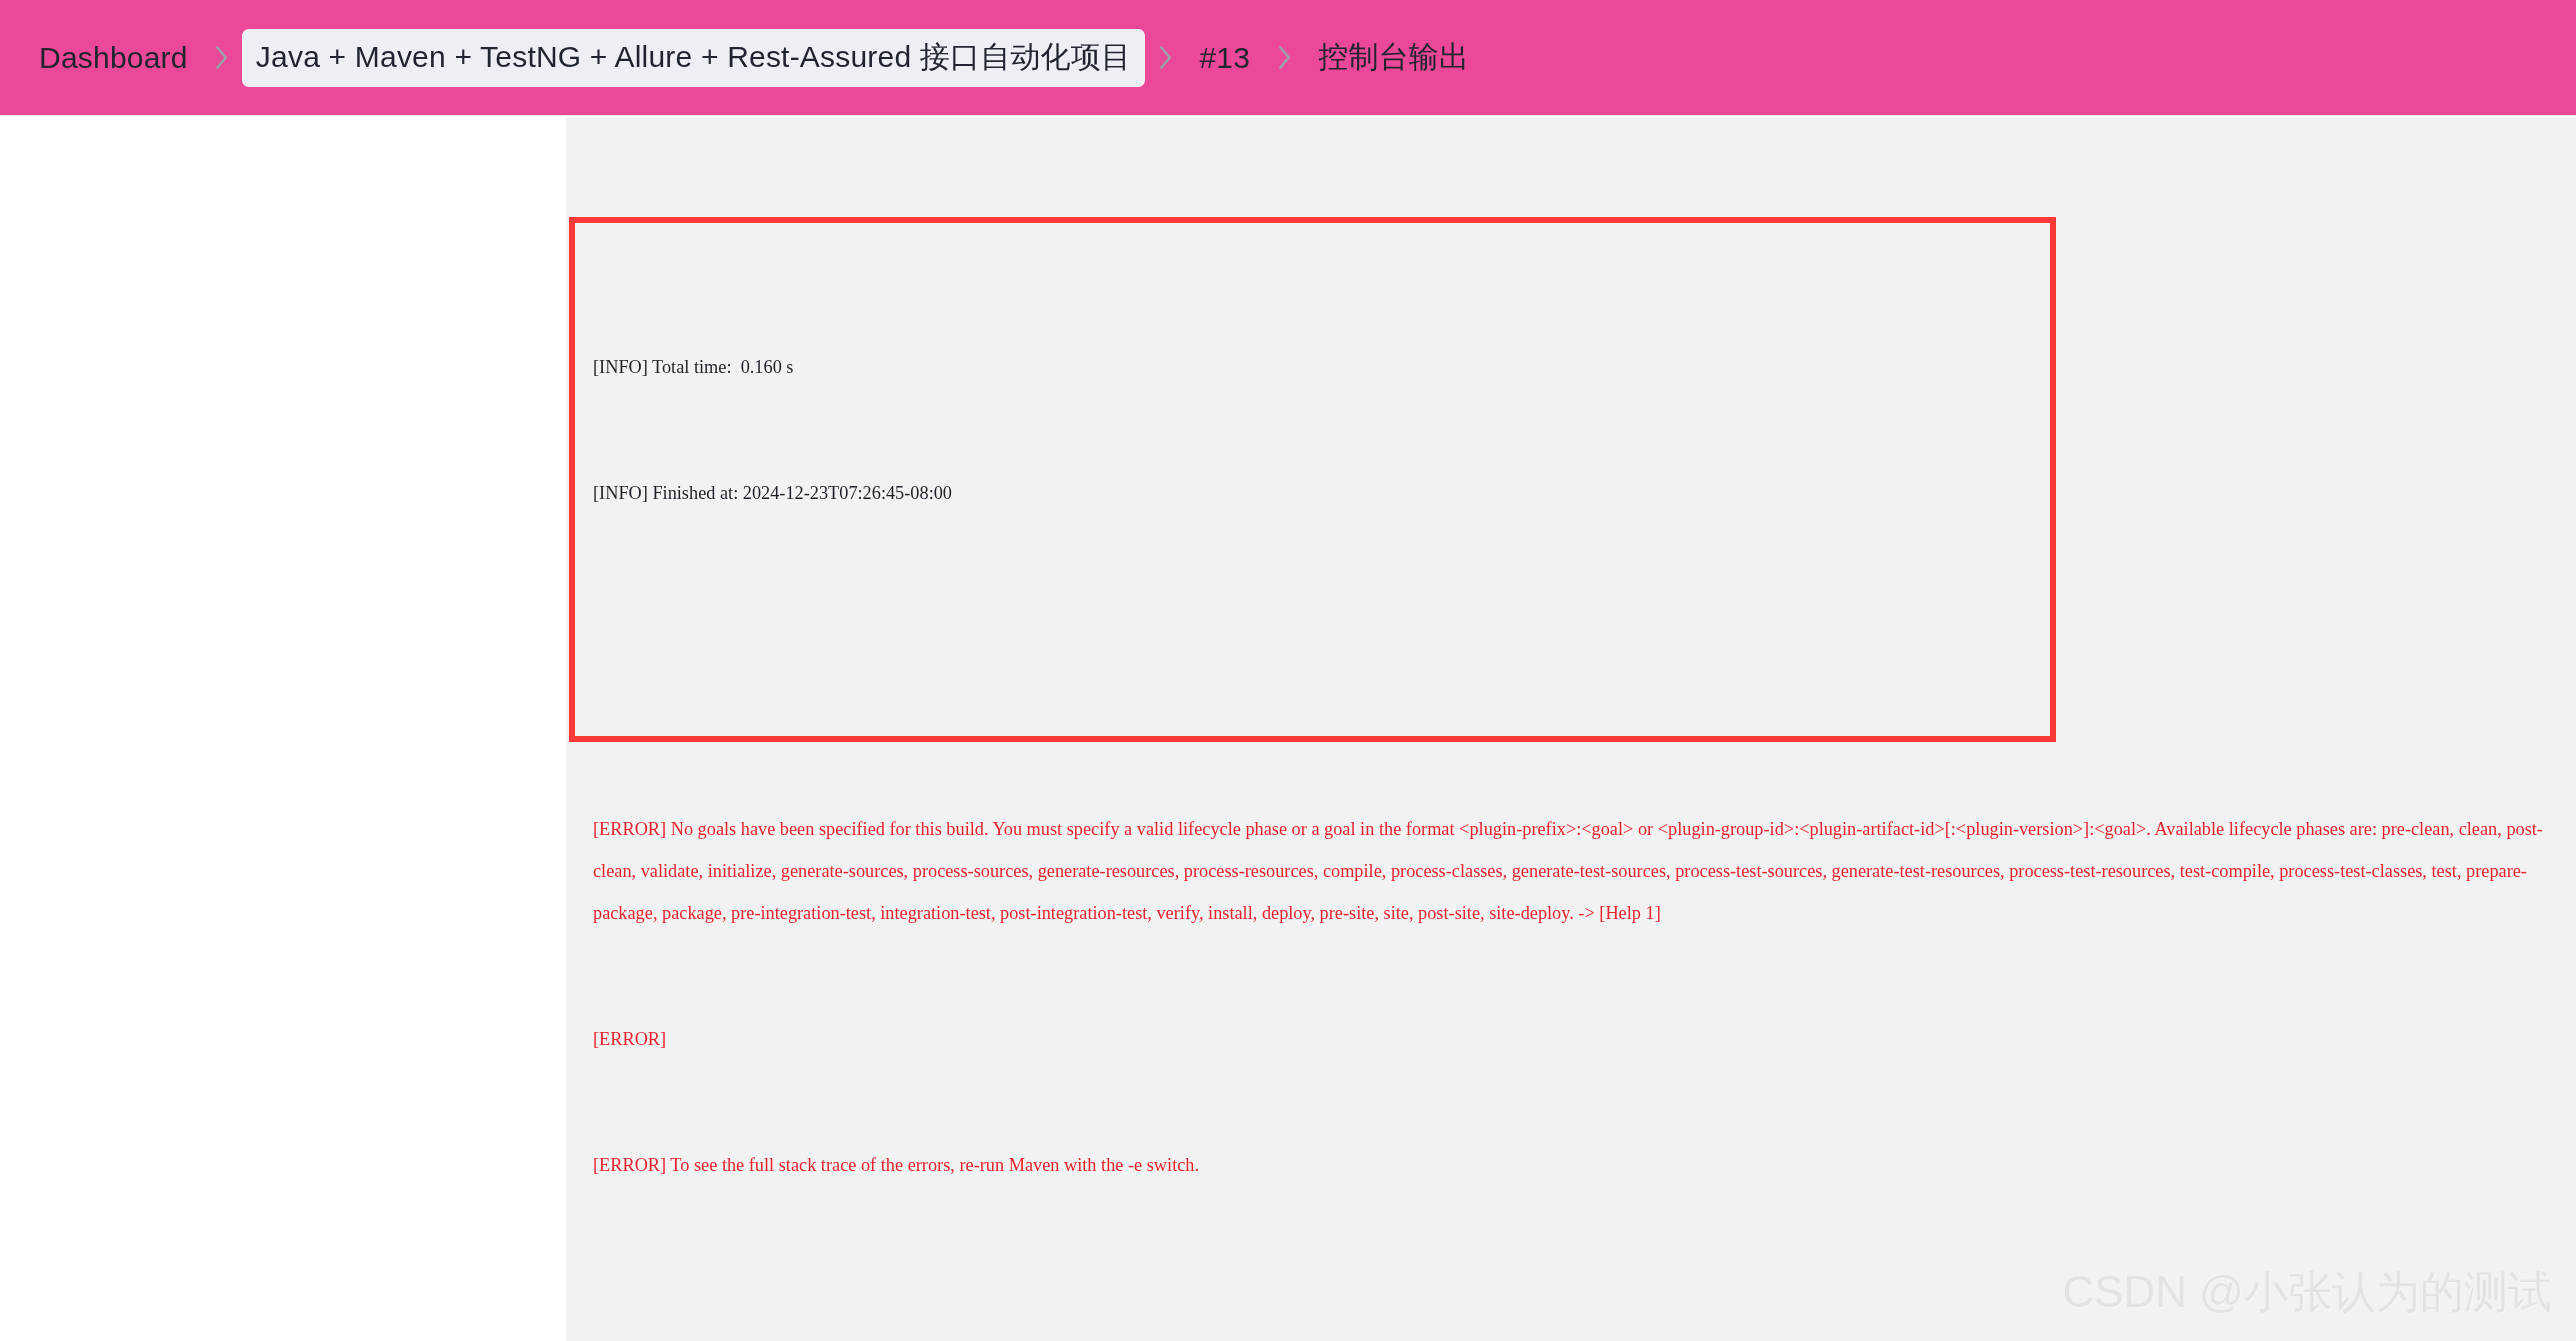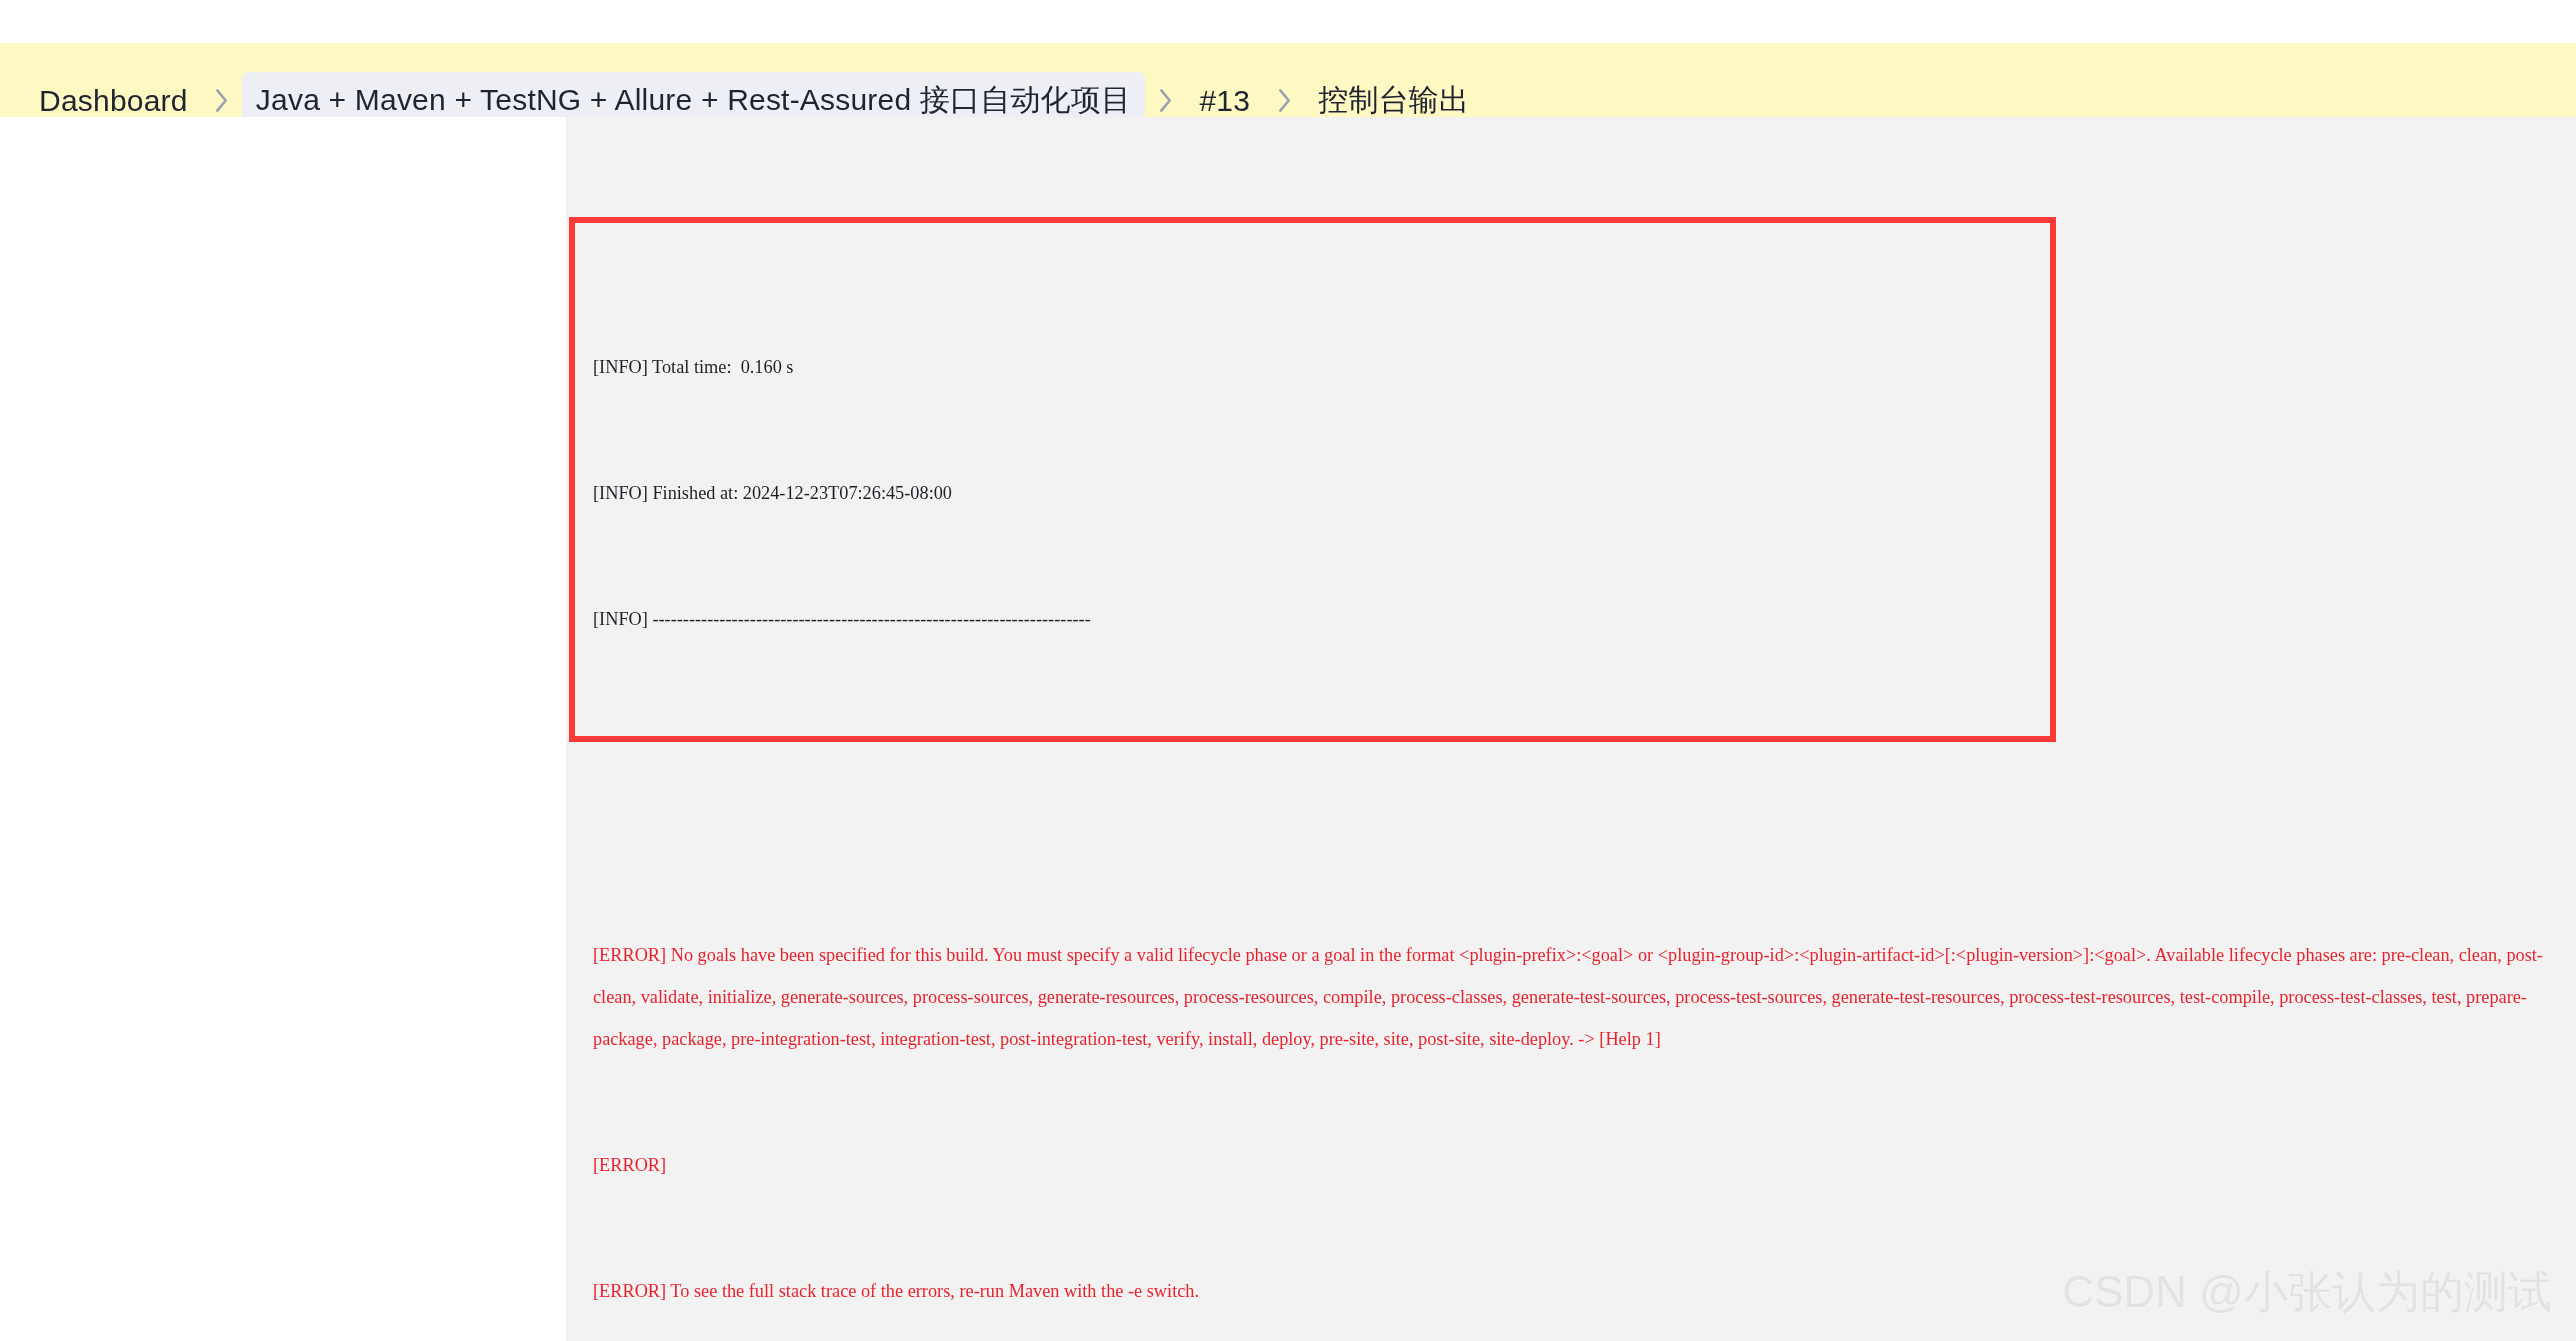--- a/index.html
+++ b/index.html
@@ -16,26 +16,25 @@
     font-family: "Liberation Sans", sans-serif;
   }
 
   
   #breadcrumb-bar {
     position: absolute;
     left: 0;
     top: 0;
     width: 2576px;
     height: 116px;
-    background: #fef9c3;
+    background: #ec4899;
     border-bottom: 0.9px solid #e6e8ed;
     display: flex;
     align-items: center;
     box-sizing: border-box;
-    margin-top: 43px;
   }
   #breadcrumb {
     display: flex;
     align-items: center;
     padding-left: 25.5px;
     height: 100%;
   }
   .crumb {
     font-size: 30px;
     color: #1f2430;
@@ -153,21 +152,20 @@
 </div>
 
 <div id="left-gutter"></div>
 
 <div id="console-panel">
   <div id="console-output">
 
     <div id="log-top">
       <span class="log-line">[INFO] Total time:  0.160 s</span>
       <span class="log-line">[INFO] Finished at: 2024-12-23T07:26:45-08:00</span>
-      <span class="log-line">[INFO] ------------------------------------------------------------------------</span>
     </div>
 
     <div id="log-errors">
       <span class="log-line error wrap" style="color: rgb(232, 35, 46);">[ERROR] No goals have been specified for this build. You must specify a valid lifecycle phase or a goal in the format &lt;plugin-prefix&gt;:&lt;goal&gt; or &lt;plugin-group-id&gt;:&lt;plugin-artifact-id&gt;[:&lt;plugin-version&gt;]:&lt;goal&gt;. Available lifecycle phases are: pre-clean, clean, post-clean, validate, initialize, generate-sources, process-sources, generate-resources, process-resources, compile, process-classes, generate-test-sources, process-test-sources, generate-test-resources, process-test-resources, test-compile, process-test-classes, test, prepare-package, package, pre-integration-test, integration-test, post-integration-test, verify, install, deploy, pre-site, site, post-site, site-deploy. -&gt; [Help 1]</span>
       <span class="log-line error" style="color: rgb(232, 35, 46);">[ERROR] </span>
       <span class="log-line error" style="color: rgb(232, 35, 46);">[ERROR] To see the full stack trace of the errors, re-run Maven with the -e switch.</span>
       
       
       
       

